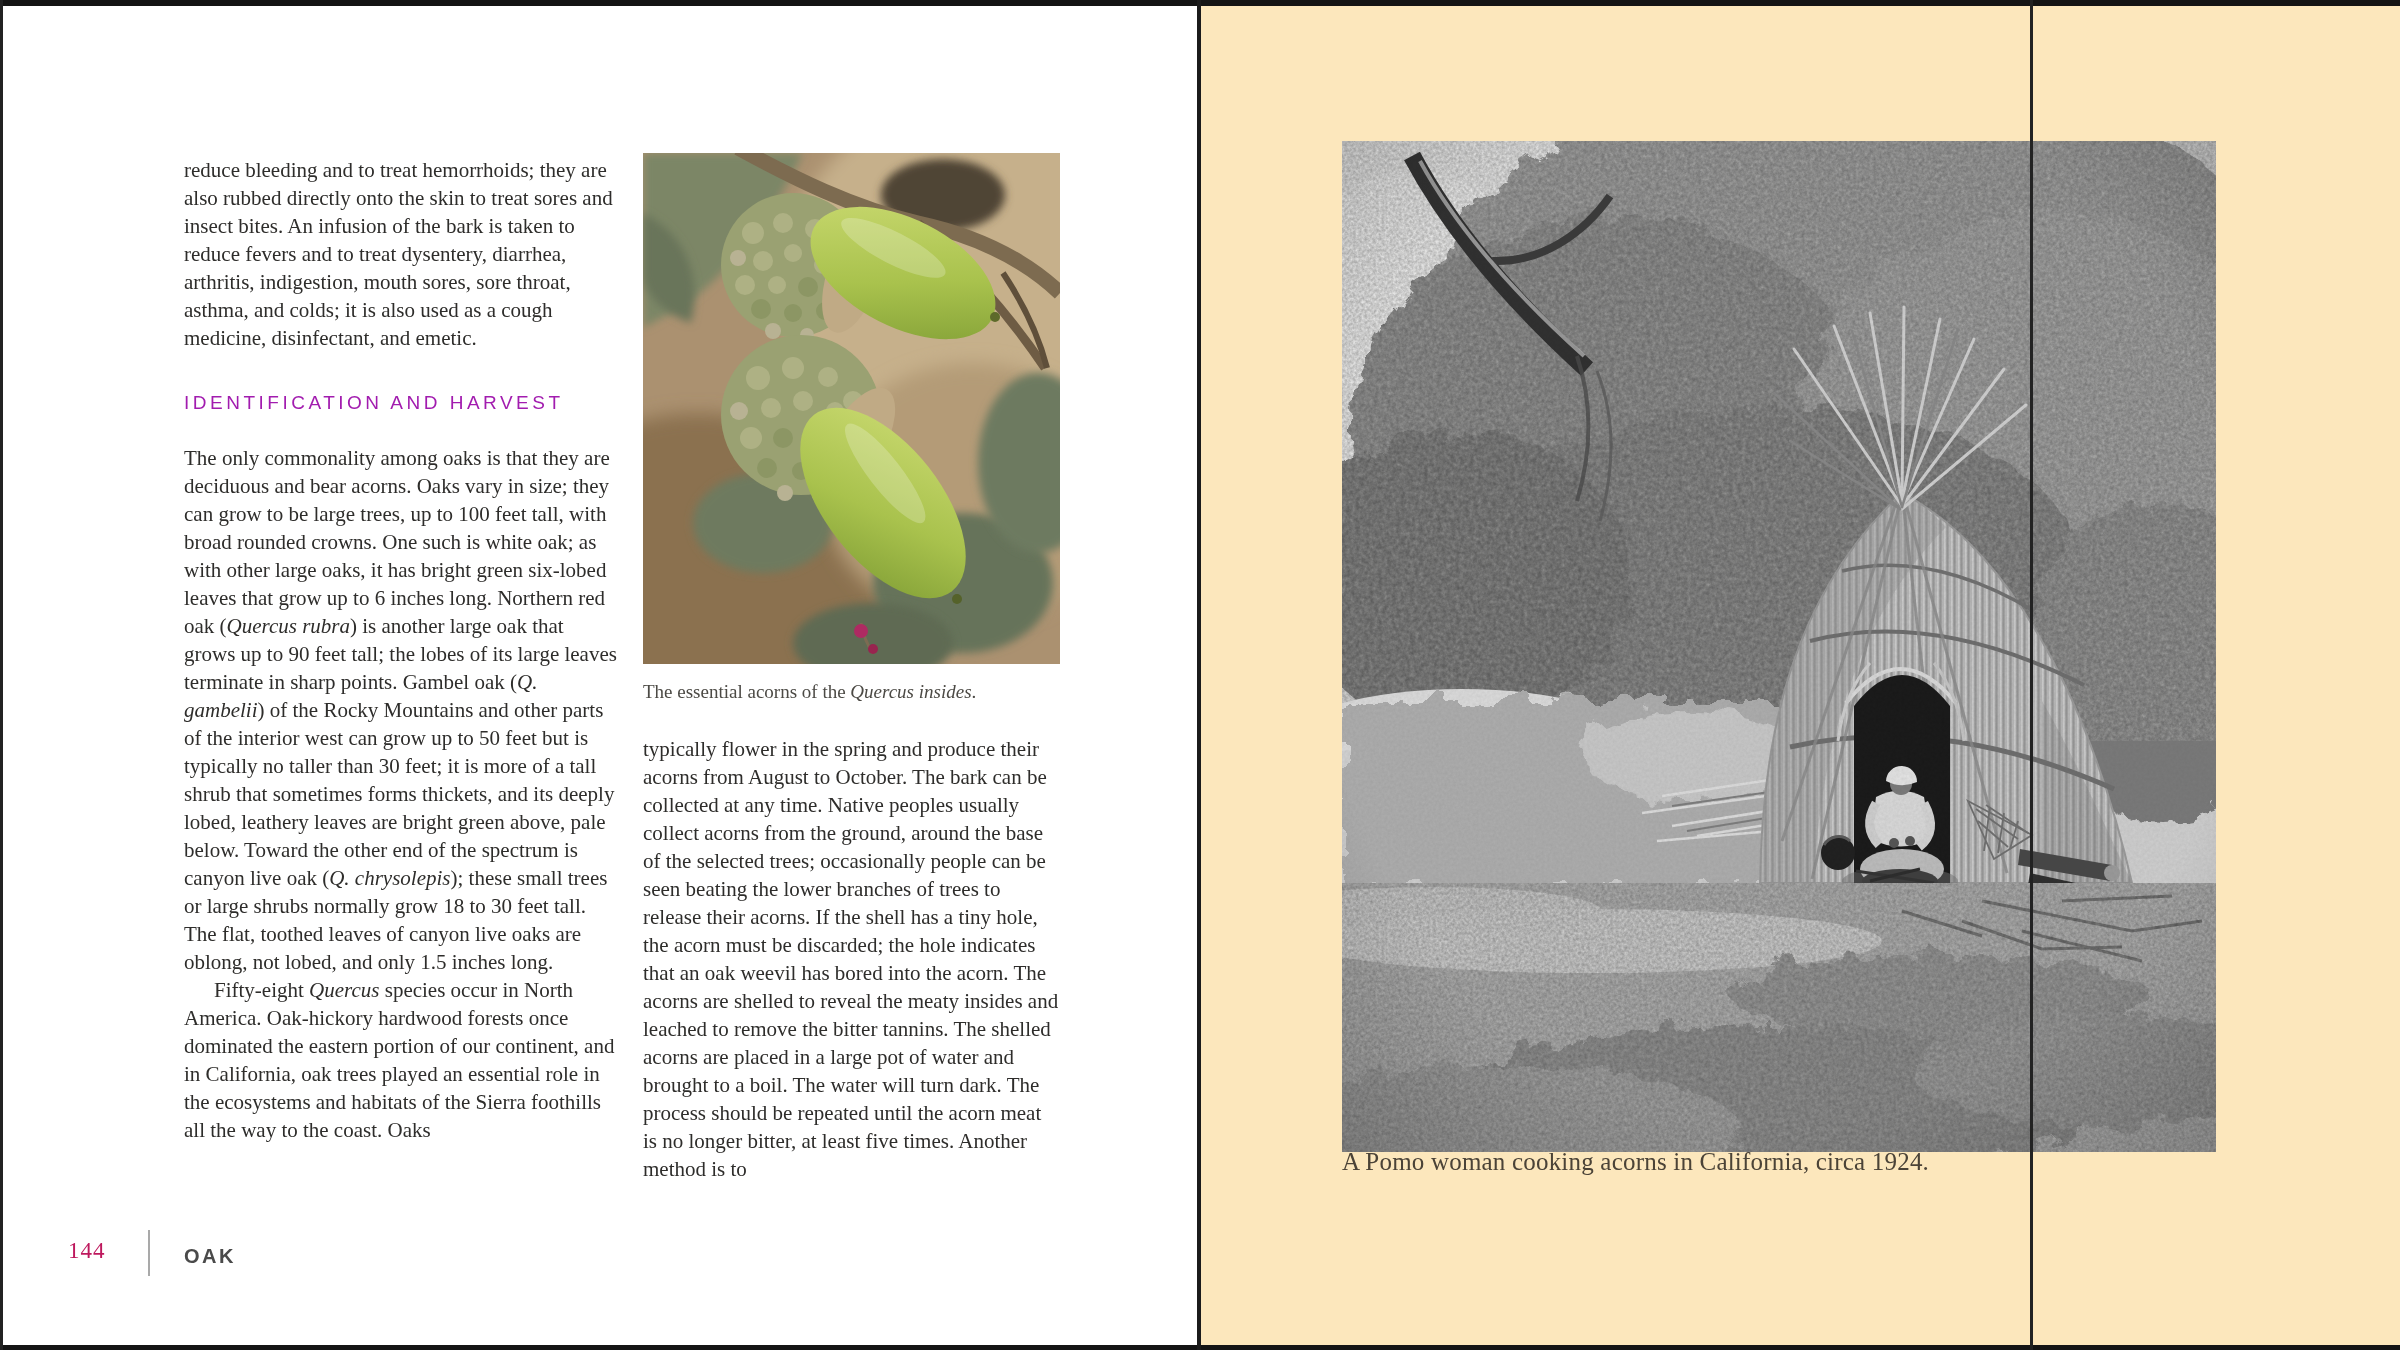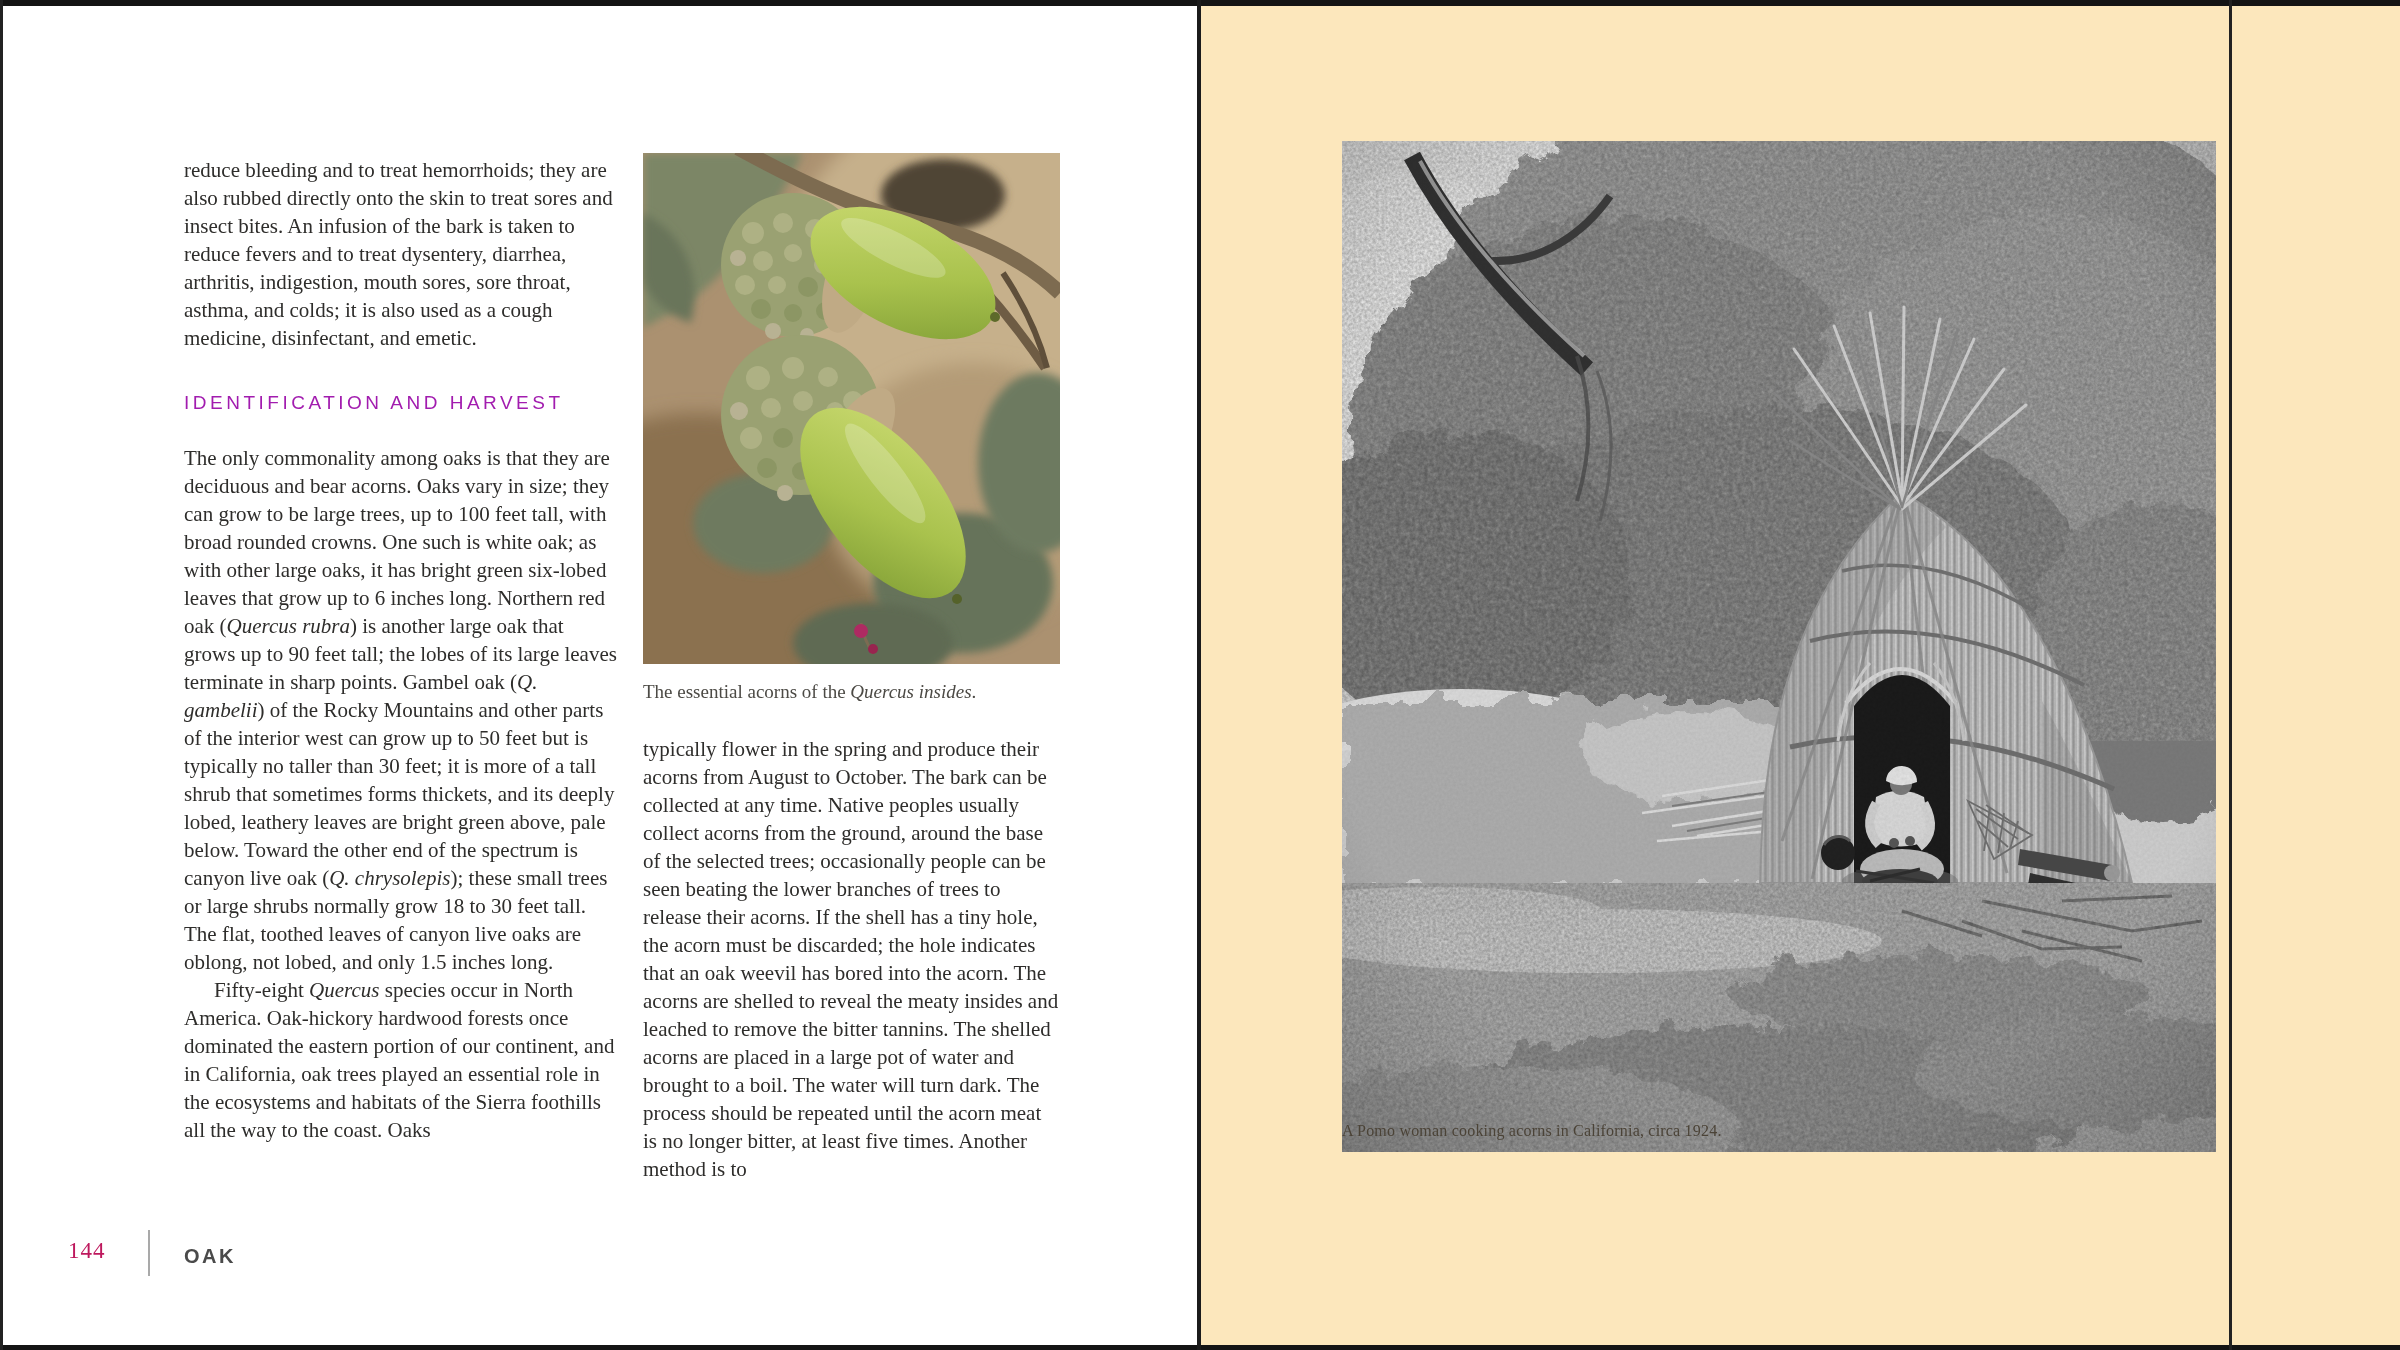--- a/index.html
+++ b/index.html
@@ -1,17 +1,17 @@
 <!DOCTYPE html>
 <html><head>
 <meta charset="utf-8">
 <style>
   html, body { margin: 0; padding: 0; overflow: hidden; background: #000; }
   .spread {
-    position: relative; width: 2232px; height: 1350px;
+    position: relative; width: 2033px; height: 1350px;
     font-family: "Liberation Serif", "DejaVu Serif", serif;
     background: #ffffff;
   }
   .page { position: absolute; top: 0; height: 1350px; }
   .page-left  { left: 0; width: 1200px; background: #ffffff; }
   .page-right { left: 1200px; width: 1200px; background: #fce7bc; }
   .edge-top    { position: absolute; left: 0; top: 0; width: 2400px; height: 6px; background: #141414; z-index: 5; }
   .edge-bottom { position: absolute; left: 0; bottom: 0; width: 2400px; height: 5px; background: #141414; z-index: 5; }
   .edge-left   { position: absolute; left: 0; top: 0; width: 3px; height: 1350px; background: #222; z-index: 5; }
   .edge-right  { position: absolute; right: 0; top: 0; width: 3px; height: 1350px; background: #222; z-index: 5; }
@@ -45,22 +45,22 @@
     position: absolute; left: 148px; top: 2px; width: 2px; height: 46px; background: #a9a9a9;
   }
   .footer .running-title {
     position: absolute; left: 184px; top: 17px;
     font-family: "Liberation Sans", sans-serif;
     font-size: 20px; letter-spacing: 2.5px; color: #4a4a4a; font-weight: 700;
   }
 
   .rp-photo { position: absolute; left: 142px; top: 141px; width: 874px; height: 1011px; }
   .rp-caption {
-    position: absolute; left: 142px; top: 1122px; width: 900px;
-    font-size: 16px; color: #4b4337; letter-spacing: 0.2px;
+    position: absolute; left: 142px; top: 1148px; width: 900px;
+    font-size: 25px; color: #4b4337; letter-spacing: 0.2px;
   }
   svg { display: block; }
 </style>
 </head>
 <body>
 
 <div class="spread">
 
   <div class="page page-left">
 

